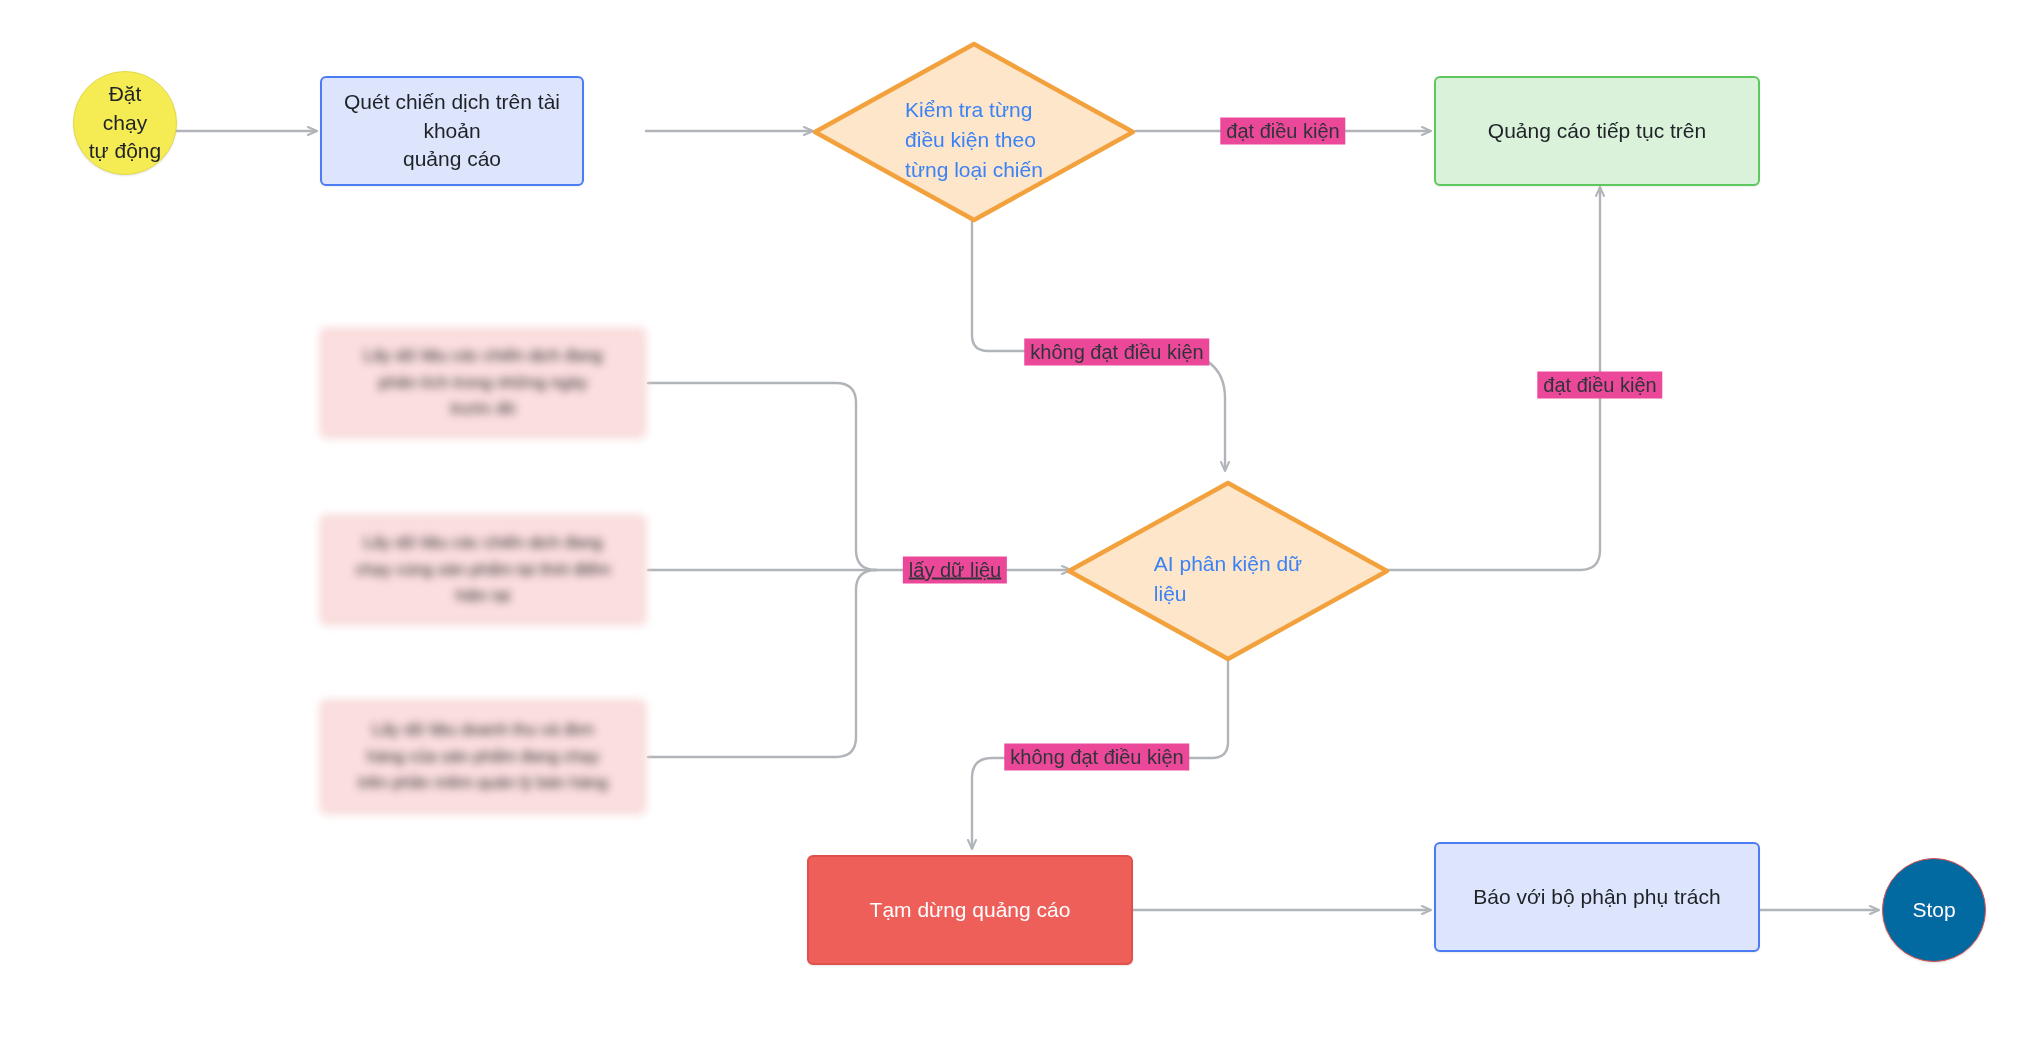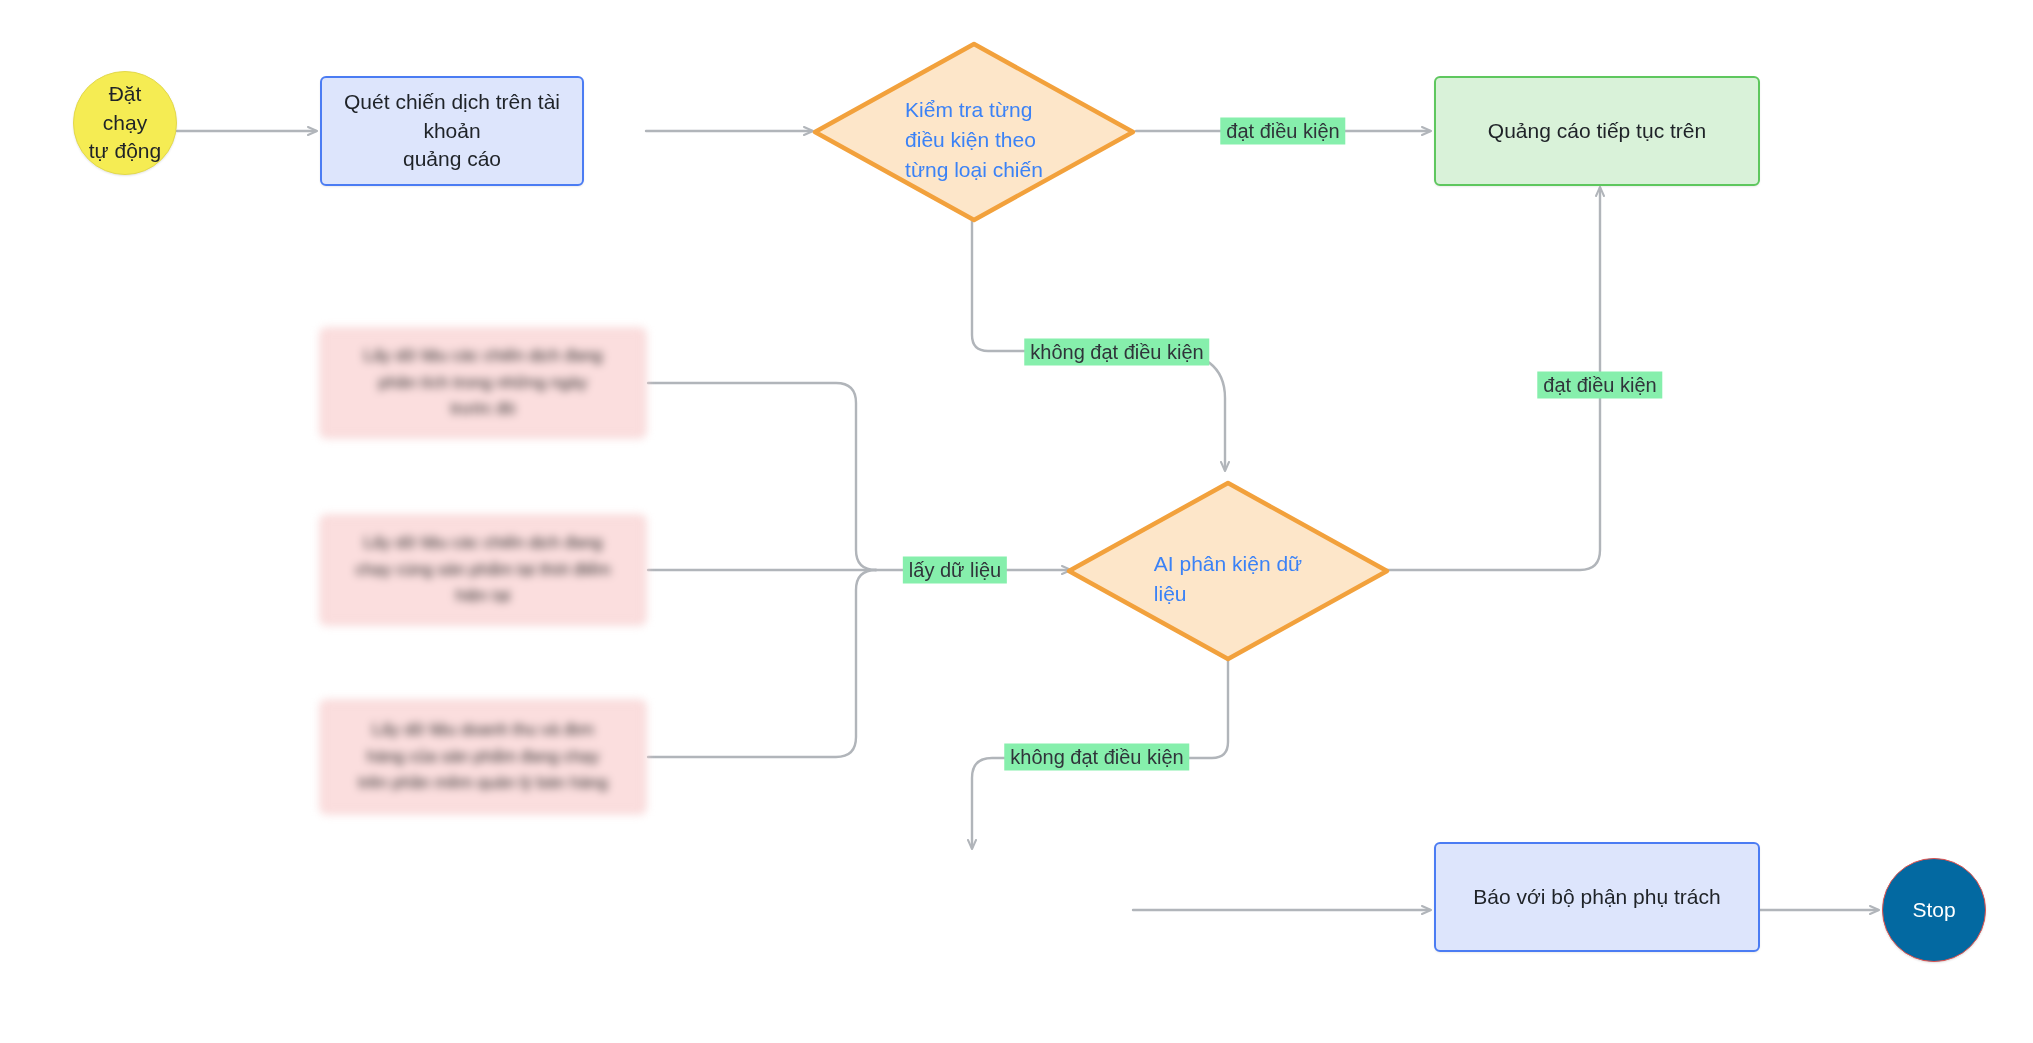--- a/index.html
+++ b/index.html
@@ -119,21 +119,21 @@
     line-height: 1.42;
     color: #3b82f6;
     white-space: pre-line;
   }
 
   
   .edge-label {
     position: absolute;
     font-size: 20px;
     color: #30343a;
-    background: #86efac;
+    background: #ec4899;
     padding: 2px 6px;
     white-space: nowrap;
     transform: translate(-50%, -50%);
   }
 </style>
 </head>
 <body>
 
 <div id="canvas">
 
@@ -213,32 +213,35 @@
   </div>
 
   <div class="decision" style="left:1066px; top:480px; width:324px; height:182px;">
     <svg class="diamond-shape" viewBox="0 0 324 182" preserveAspectRatio="none" xmlns="http://www.w3.org/2000/svg">
       <polygon points="162,3 321,91 162,179 3,91" fill="#fde6c9" stroke="#f2a13c" stroke-width="4.5" stroke-linejoin="round"></polygon>
     </svg>
     <div class="diamond-label">AI phân kiện dữ
 liệu</div>
   </div>
 
+  <div class="node process-red" style="left:807px; top:855px; width:326px; height:110px;">
+    <span class="node-text">Tạm dừng quảng cáo</span>
+  </div>
 
   <div class="node process-blue" style="left:1434px; top:842px; width:326px; height:110px;">
     <span class="node-text">Báo với bộ phận phụ trách</span>
   </div>
 
   <div class="node terminator-stop" style="left:1882px; top:858px; width:104px; height:104px;">
     <span class="node-text">Stop</span>
   </div>
 
   <div class="edge-label" style="left:1283px; top:131px;">đạt điều kiện</div>
 
   <div class="edge-label" style="left:1117px; top:352px;">không đạt điều kiện</div>
 
-  <div class="edge-label" style="left:955px; top:570px;">lấy dữ liệu</div>
+  <div class="edge-label" style="left:955px; top:570px;text-decoration:underline;">lấy dữ liệu</div>
 
   <div class="edge-label" style="left:1600px; top:385px;">đạt điều kiện</div>
 
   <div class="edge-label" style="left:1097px; top:757px;">không đạt điều kiện</div>
 
 </div>
 
 </body></html>

